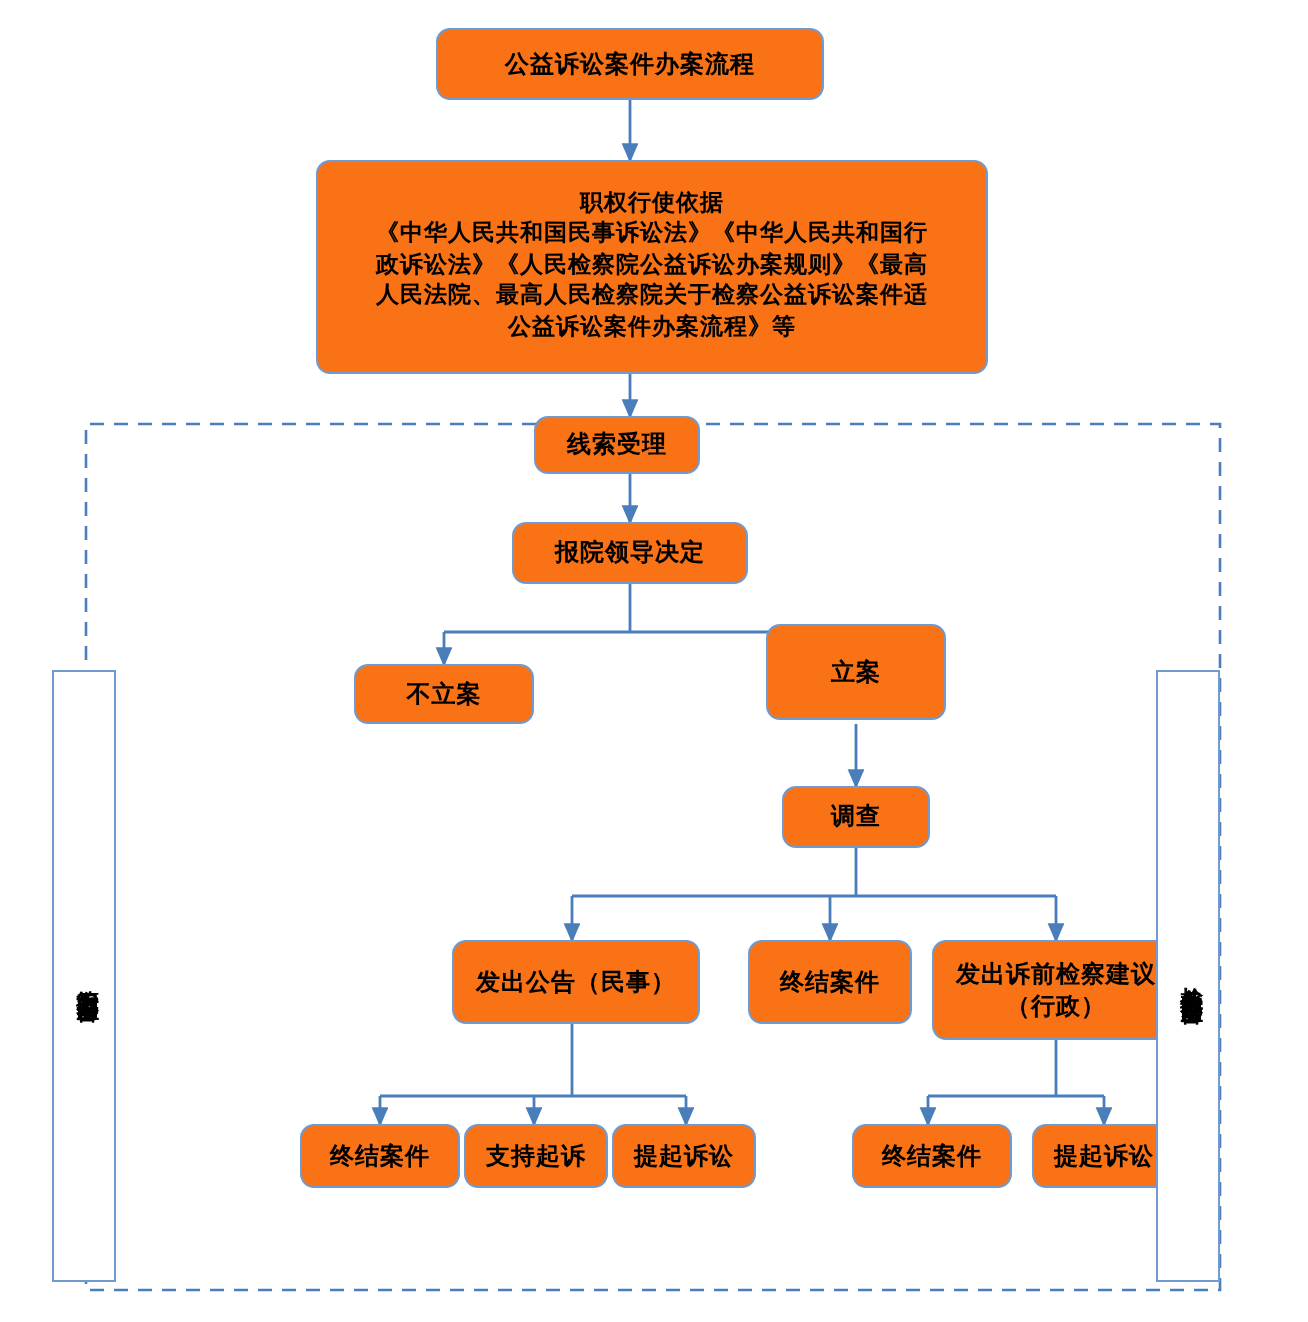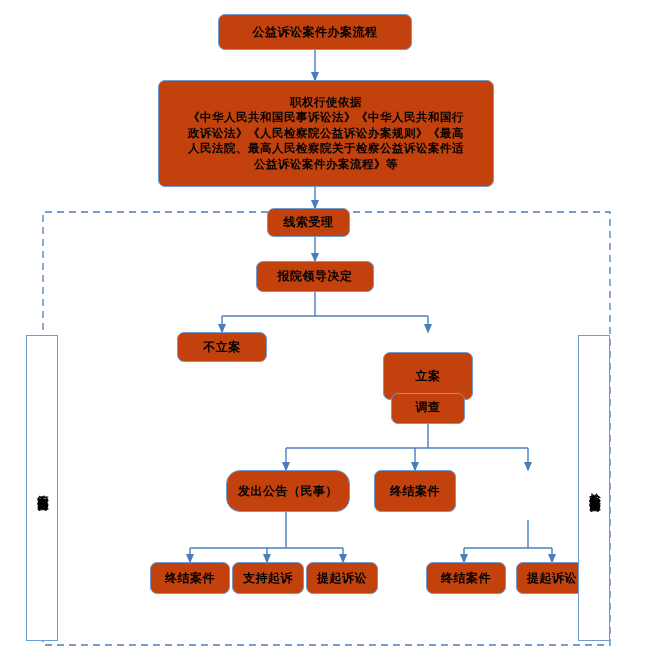--- a/index.html
+++ b/index.html
@@ -34,21 +34,21 @@
     text-align: center;
     color: #000000;
     font-weight: bold;
     line-height: 1.35;
     letter-spacing: 0.5px;
   }
   .node.rounded {
     border-radius: 7px;
   }
   .node.tint {
-    background: #c2410c;
+    background: #f97316;
   }
   .vert {
     position: absolute;
     box-sizing: border-box;
     border: 1px solid #6f9bd1;
     background: #ffffff;
     color: #000;
     font-weight: bold;
     letter-spacing: 1px;
     writing-mode: vertical-rl;
@@ -127,36 +127,39 @@
   </div>
 
   <div class="node rounded tint t12" style="left:256px; top:261px; width:118px; height:31px;">
     <span>报院领导决定</span>
   </div>
 
   <div class="node rounded tint t12" style="left:177px; top:332px; width:90px; height:30px;">
     <span>不立案</span>
   </div>
 
-  <div class="node rounded tint t12" style="left:383px; top:352px; width:90px; height:48px;">
+  <div class="node rounded tint t12" style="left:383px; top:312px; width:90px; height:48px;">
     <span>立案</span>
   </div>
 
-  <div class="node rounded tint t12" style="left:391px; top:393px; width:74px; height:31px;font-family:Liberation Mono, monospace;">
+  <div class="node rounded tint t12" style="left:391px; top:393px; width:74px; height:31px;">
     <span>调查</span>
   </div>
 
-  <div class="node rounded tint t12" style="left:226px; top:470px; width:124px; height:42px;border-radius:14px;">
+  <div class="node rounded tint t12" style="left:226px; top:470px; width:124px; height:42px;">
     <span>发出公告（民事）</span>
   </div>
 
   <div class="node rounded tint t12" style="left:374px; top:470px; width:82px; height:42px;">
     <span>终结案件</span>
   </div>
 
+  <div class="node rounded tint t12" style="left:466px; top:470px; width:124px; height:50px; padding:0 4px;">
+    <span>发出诉前检察建议（行政）</span>
+  </div>
 
   <div class="node rounded tint t12" style="left:150px; top:562px; width:80px; height:32px;">
     <span>终结案件</span>
   </div>
 
   <div class="node rounded tint t12" style="left:232px; top:562px; width:72px; height:32px;">
     <span>支持起诉</span>
   </div>
 
   <div class="node rounded tint t12" style="left:306px; top:562px; width:72px; height:32px;">

